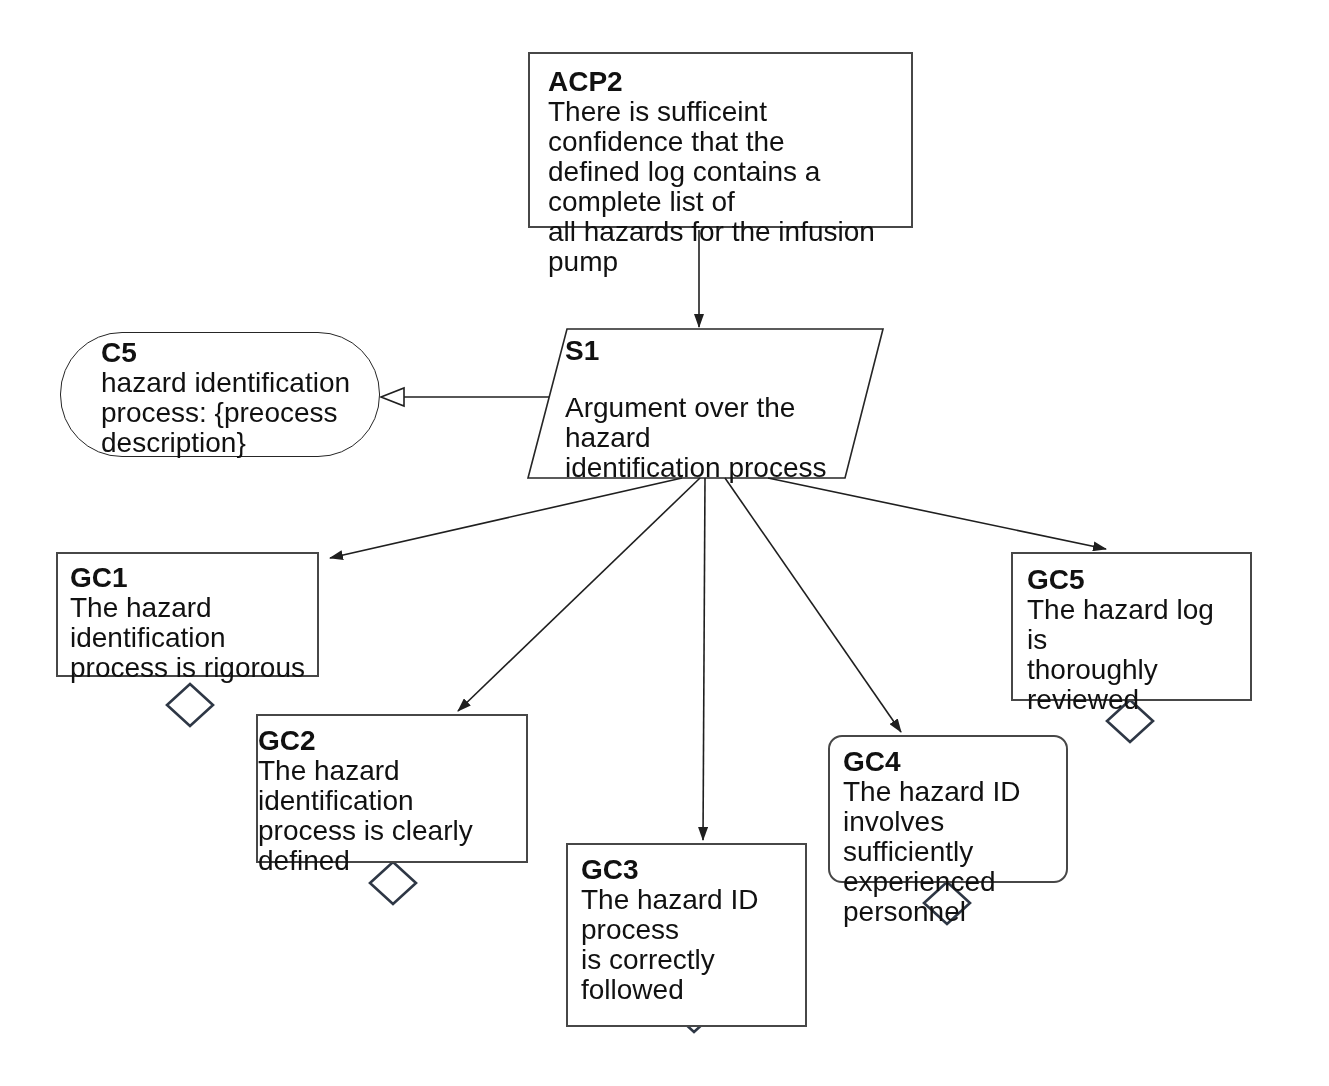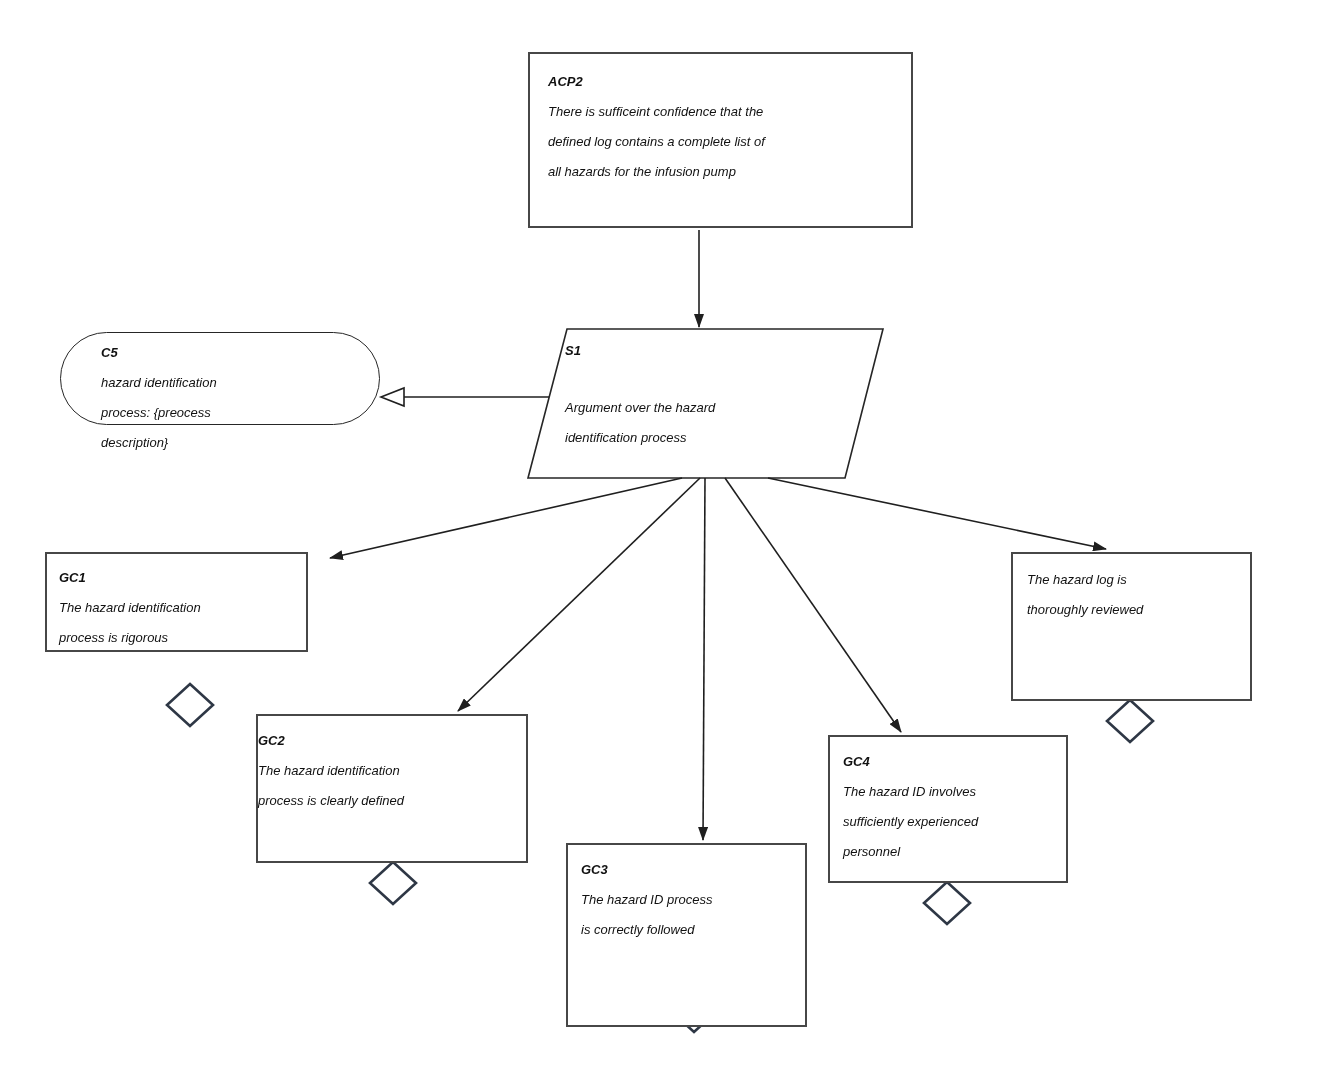--- a/index.html
+++ b/index.html
@@ -26,36 +26,35 @@
     width:1329px;height:1086px;
   }
   .edge{stroke:var(--line);stroke-width:1.6;fill:none;}
   .arrowhead-fill{fill:var(--line);}
   .hollow-head{fill:#ffffff;stroke:var(--line);stroke-width:1.6;}
   .shape-parallelogram{fill:#ffffff;stroke:var(--thin-border);stroke-width:1.6;}
   .diamond{fill:#ffffff;stroke:var(--diamond);stroke-width:2.6;stroke-linejoin:miter;}
   .node{
     position:absolute;
     background:#ffffff;
-    font-size:13px;
+    font-size:28px;
     line-height:30px;
-    font-style:italic;
   }
   .node.boxed{border:2px solid var(--box-border);}
   .node.thinbox{border:1.5px solid var(--thin-border);}
   .nid{font-weight:bold;}
   .ntext{white-space:pre-line;}
   #node-acp2{left:528px;top:52px;width:385px;height:176px;padding:13px 14px 0 18px;}
-  #node-c5{left:60px;top:332px;width:320px;height:93px;border-radius:62px;padding:5px 20px 0 40px;}
+  #node-c5{left:60px;top:332px;width:320px;height:125px;border-radius:62px;padding:5px 20px 0 40px;}
   #node-s1{left:565px;top:336px;width:280px;background:transparent;}
   #node-s1 .ntext{margin-top:27px;}
-  #node-gc1{left:45px;top:552px;width:263px;height:100px;padding:9px 10px 0 12px;}
+  #node-gc1{left:56px;top:552px;width:263px;height:125px;padding:9px 10px 0 12px;}
   #node-gc2{left:256px;top:714px;width:272px;height:149px;padding:10px 10px 0 0;}
   #node-gc3{left:566px;top:843px;width:241px;height:184px;padding:10px 10px 0 13px;}
-  #node-gc4{left:828px;top:735px;width:240px;height:148px;padding:10px 8px 0 13px;}
+  #node-gc4{left:828px;top:735px;width:240px;height:148px;padding:10px 8px 0 13px;border-radius:14px;}
   #node-gc5{left:1011px;top:552px;width:241px;height:149px;padding:11px 10px 0 14px;}
 </style>
 </head>
 <body>
 
 <div id="canvas">
 
   <svg id="connector-layer" viewBox="0 0 1329 1086" xmlns="http://www.w3.org/2000/svg">
     <defs>
       <marker id="m-arrow" viewBox="0 0 14 10" refX="13" refY="5" markerWidth="14" markerHeight="10" orient="auto" markerUnits="userSpaceOnUse">
@@ -122,17 +121,18 @@
   </div>
 
   <div class="node boxed" id="node-gc4">
     <div class="nid">GC4</div>
     <div class="ntext">The hazard ID involves
 sufficiently experienced
 personnel</div>
   </div>
 
   <div class="node boxed" id="node-gc5">
+    <div class="nid">GC5</div>
     <div class="ntext">The hazard log is
 thoroughly reviewed</div>
   </div>
 
 </div>
 
 </body></html>

